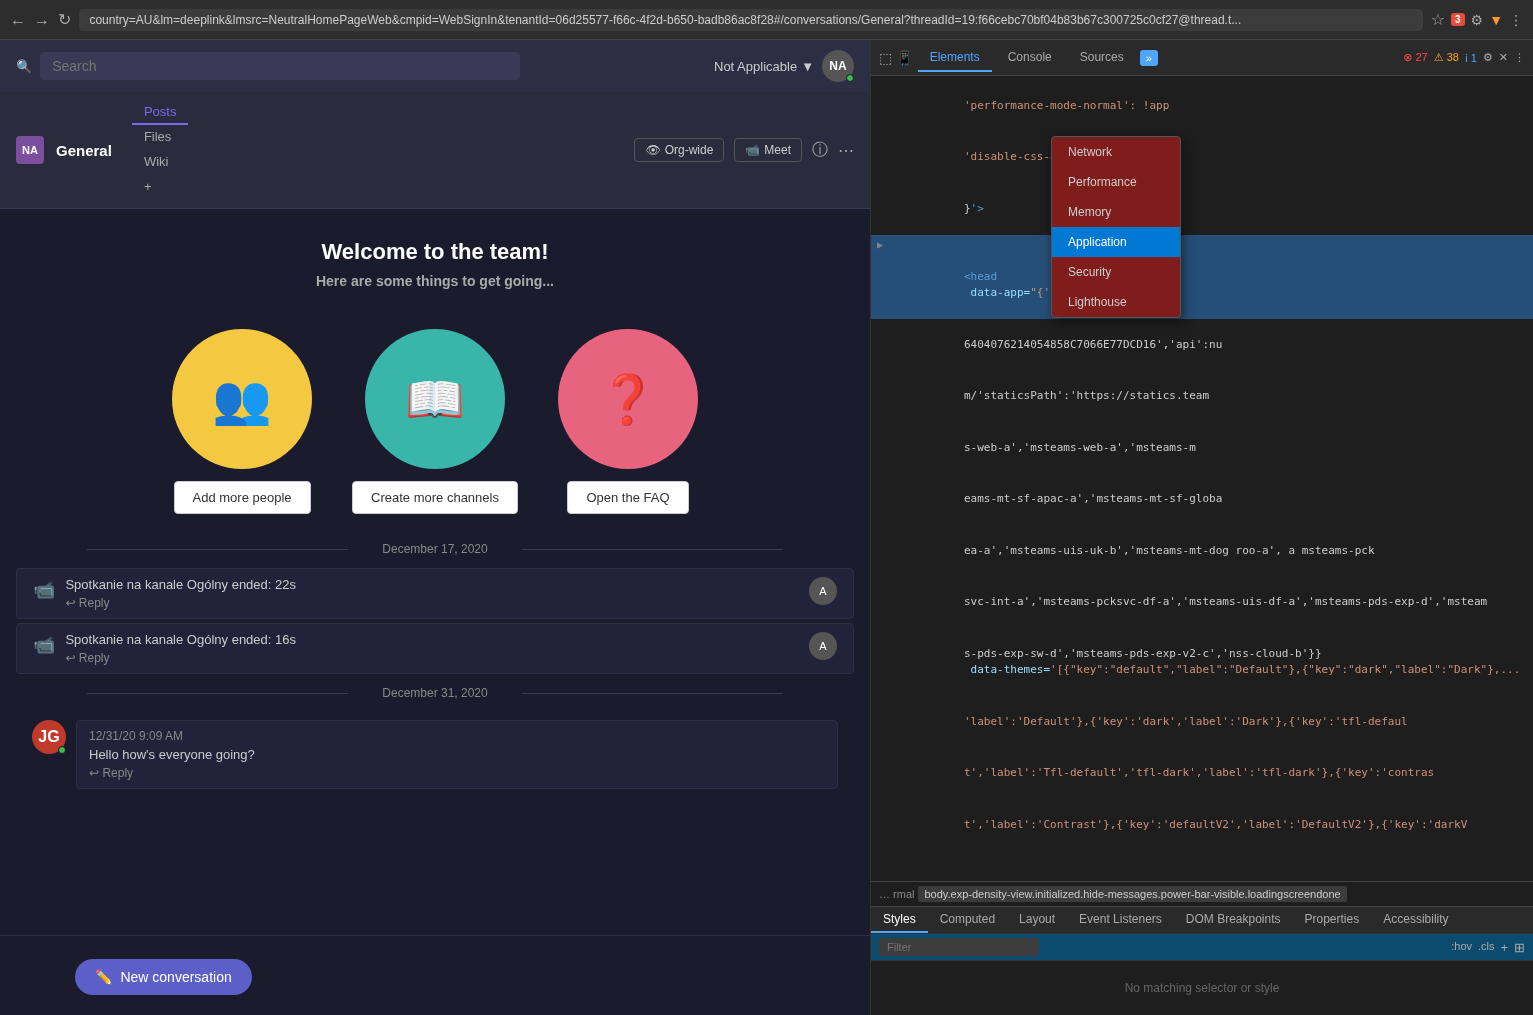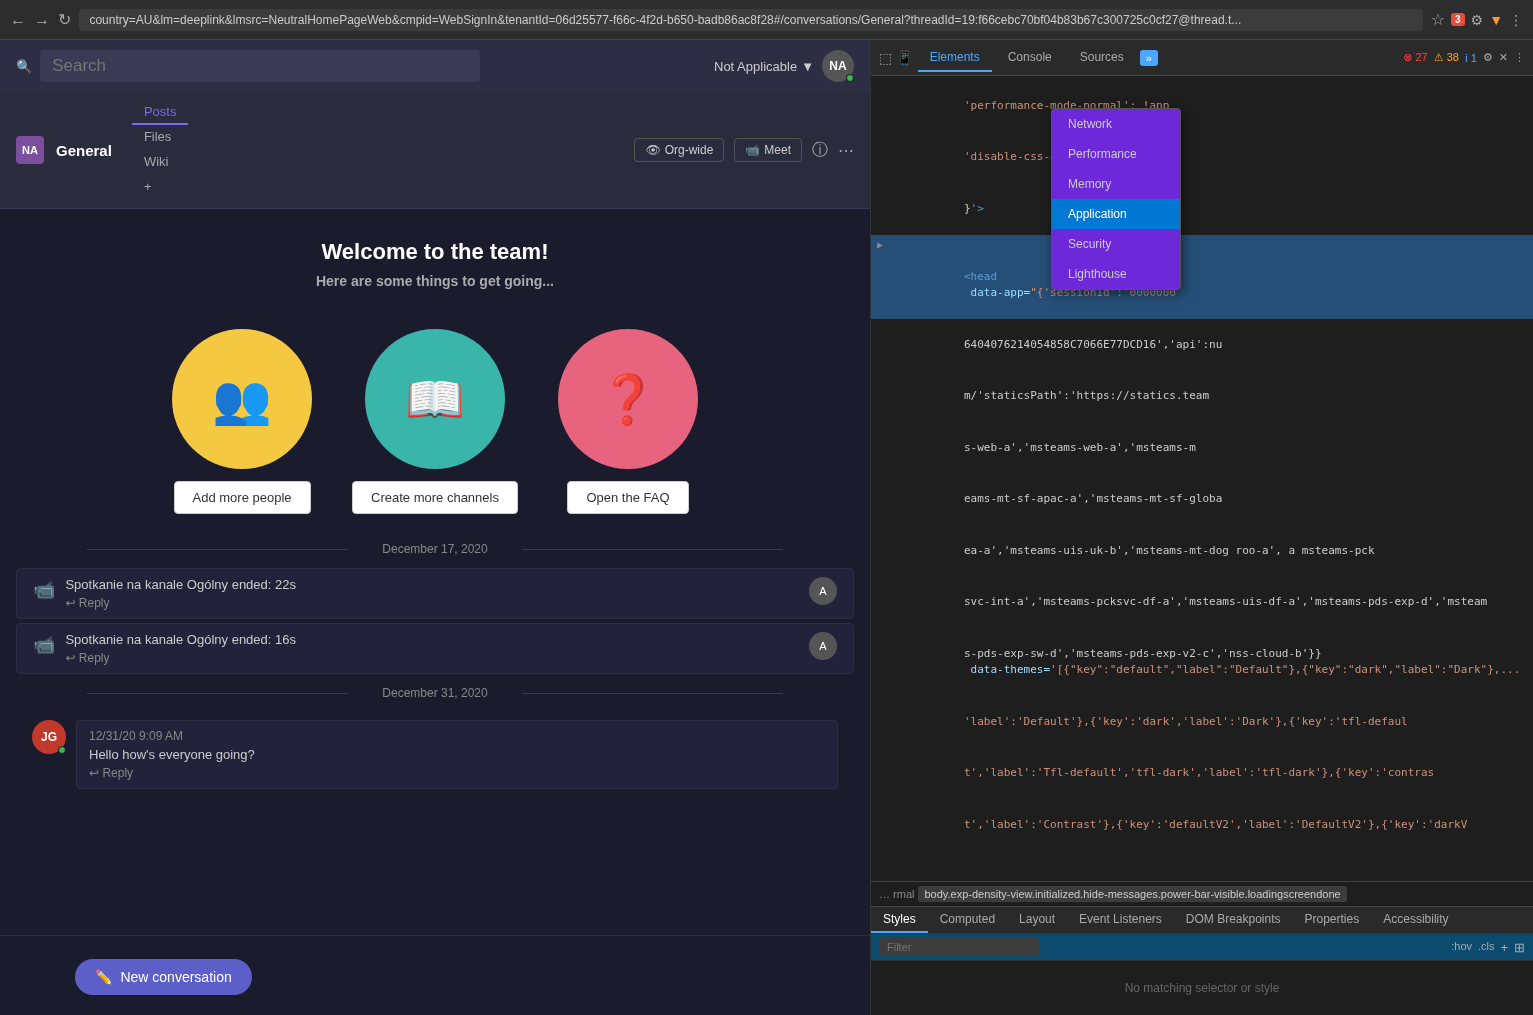--- a/index.html
+++ b/index.html
@@ -62,23 +62,23 @@
       padding: 10px 16px;
       display: flex;
       align-items: center;
       gap: 8px;
     }
     .search-input {
       background: #3a3a55;
       border: none;
       border-radius: 4px;
       color: #aaa;
-      font-size: 17px;
+      font-size: 14px;
       padding: 6px 12px;
-      width: 440px;
+      width: 480px;
       outline: none;
     }
     .search-right {
       margin-left: auto;
       display: flex;
       align-items: center;
       gap: 8px;
     }
     .not-applicable-btn {
       background: transparent;
@@ -298,21 +298,21 @@
     }
     .chat-avatar {
       width: 34px;
       height: 34px;
       border-radius: 50%;
       background: #c0392b;
       display: flex;
       align-items: center;
       justify-content: center;
       color: white;
-      font-size: 12px;
+      font-size: 16px;
       font-weight: bold;
       position: relative;
       flex-shrink: 0;
     }
     .chat-online-dot {
       width: 8px;
       height: 8px;
       background: #3dba4e;
       border-radius: 50%;
       position: absolute;
@@ -408,23 +408,23 @@
       gap: 6px;
       font-size: 11px;
     }
     .badge-red { color: #ff4444; }
     .badge-yellow { color: #f5a623; }
     .badge-blue { color: #4da6ff; }
 
     
     .context-menu {
       position: absolute;
-      top: 68px;
+      top: 96px;
       left: 180px;
-      background: #6d28d9;
+      background: #7f1d1d;
       border: 1px solid #555;
       border-radius: 4px;
       z-index: 100;
       min-width: 130px;
       box-shadow: 2px 4px 12px rgba(0,0,0,0.5);
     }
     .context-menu-item {
       padding: 8px 16px;
       font-size: 12px;
       color: #ccc;

